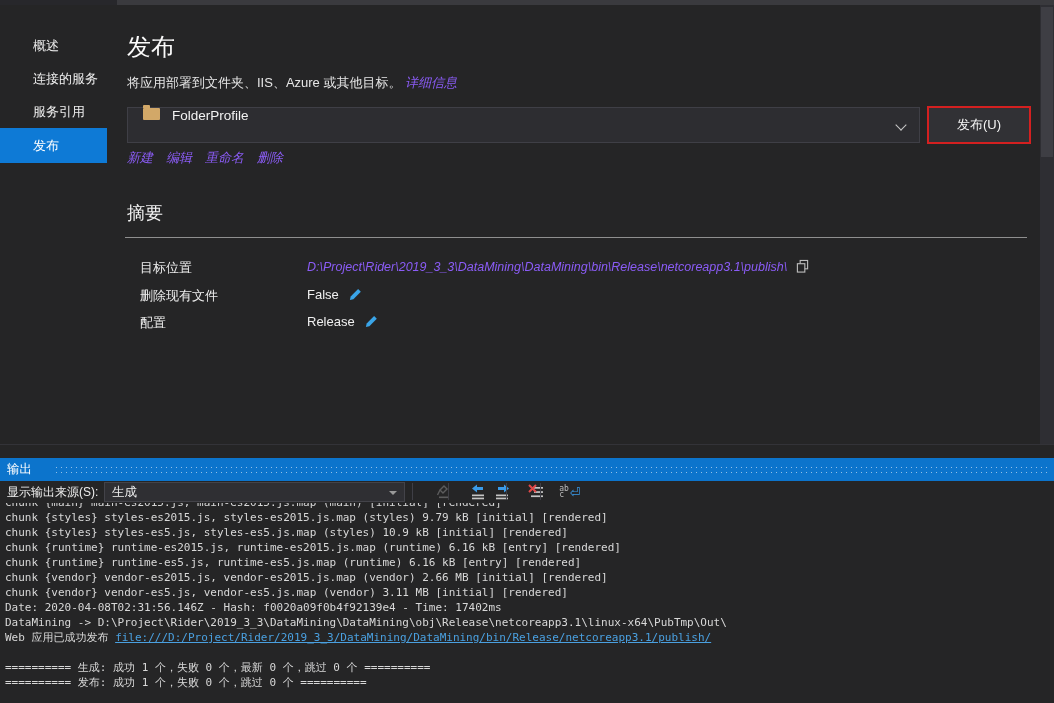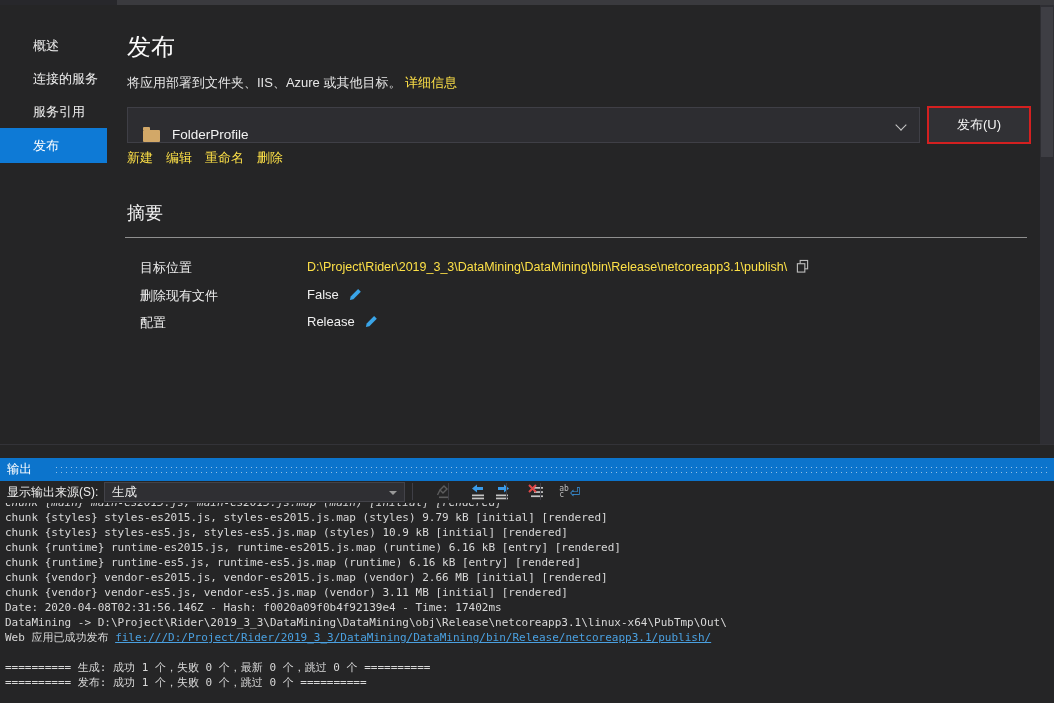--- a/index.html
+++ b/index.html
@@ -16,23 +16,23 @@
   
   #sidebar{position:absolute;left:0;top:0;width:107px;height:100%;}
   .nav-item{position:absolute;left:0;width:107px;height:33px;line-height:33px;
             padding-left:33px;box-sizing:border-box;font-size:13px;color:#efefef;cursor:default;}
   .nav-item.selected{background:#0e7ad6;color:#ffffff;height:35px;line-height:35px;}
 
   
   #main{position:absolute;left:125px;top:0;width:915px;height:100%;}
   #page-title{position:absolute;left:2px;top:26px;font-size:24px;font-weight:400;color:#fbfbfb;}
   #page-desc{position:absolute;left:2px;top:69px;font-size:13px;color:#e6e6e6;}
-  a.link{color:#fde047;text-decoration:none;cursor:pointer;}
+  a.link{color:#8b5cf6;text-decoration:none;cursor:pointer;font-style:italic;}
   #profile-combo{position:absolute;left:2px;top:102px;width:793px;height:36px;box-sizing:border-box;
-                 background:#2d2d31;border:1px solid #3f3f46;display:flex;align-items:flex-end;cursor:pointer;}
+                 background:#2d2d31;border:1px solid #3f3f46;display:flex;align-items:flex-start;cursor:pointer;}
   .folder-ico{width:17px;height:12px;background:#d2a868;border-radius:1px;position:relative;margin:0 12px 0 15px;}
   .folder-ico:before{content:'';position:absolute;top:-3px;left:0;width:7px;height:3px;background:#d2a868;border-radius:1px 1px 0 0;}
   #profile-combo .val{font-size:13.5px;color:#f2f2f2;}
   .chev{position:absolute;right:14px;top:13px;width:7px;height:7px;
         border-right:1.5px solid #c8c8c8;border-bottom:1.5px solid #c8c8c8;transform:rotate(45deg);}
   #publish-btn{position:absolute;left:802px;top:101px;width:104px;height:38px;box-sizing:border-box;
                background:#313135;border:2px solid #d42020;color:#f5f5f5;font-size:13px;
                display:flex;align-items:center;justify-content:center;cursor:pointer;}
   #profile-actions{position:absolute;left:2px;top:144px;display:flex;gap:13px;font-size:13px;}
   #summary-heading{position:absolute;left:2px;top:196px;font-size:18px;font-weight:400;color:#f3f3f3;}
@@ -70,21 +70,21 @@
   .tbtn.disabled{opacity:.55;cursor:default;}
   .wrapico{display:flex;align-items:center;gap:1px;}
   .wrapico .ab{display:flex;flex-direction:column;line-height:6px;font-size:8px;color:#bdbdbd;font-family:"DejaVu Sans Mono",monospace;}
   .wrapico .ret{color:#3a9ae8;font-size:13px;line-height:13px;}
 
   
   #console{position:absolute;left:0;top:45px;right:0;bottom:0;overflow:hidden;
      font-family:"DejaVu Sans Mono",monospace;font-size:11px;line-height:15px;color:#d8d8d8;
      padding-left:5px;}
   .console-line{white-space:pre;height:15px;}
-  .console-line:first-child{margin-top:-8px;font-style:italic;}
+  .console-line:first-child{margin-top:-8px;}
   .console-link{color:#4aa0e0;text-decoration:underline;cursor:pointer;}
 </style>
 </head>
 <body>
 
 <div id="app">
 
   <div id="tabstrip">
     <div class="active-tab"></div>
   </div>

